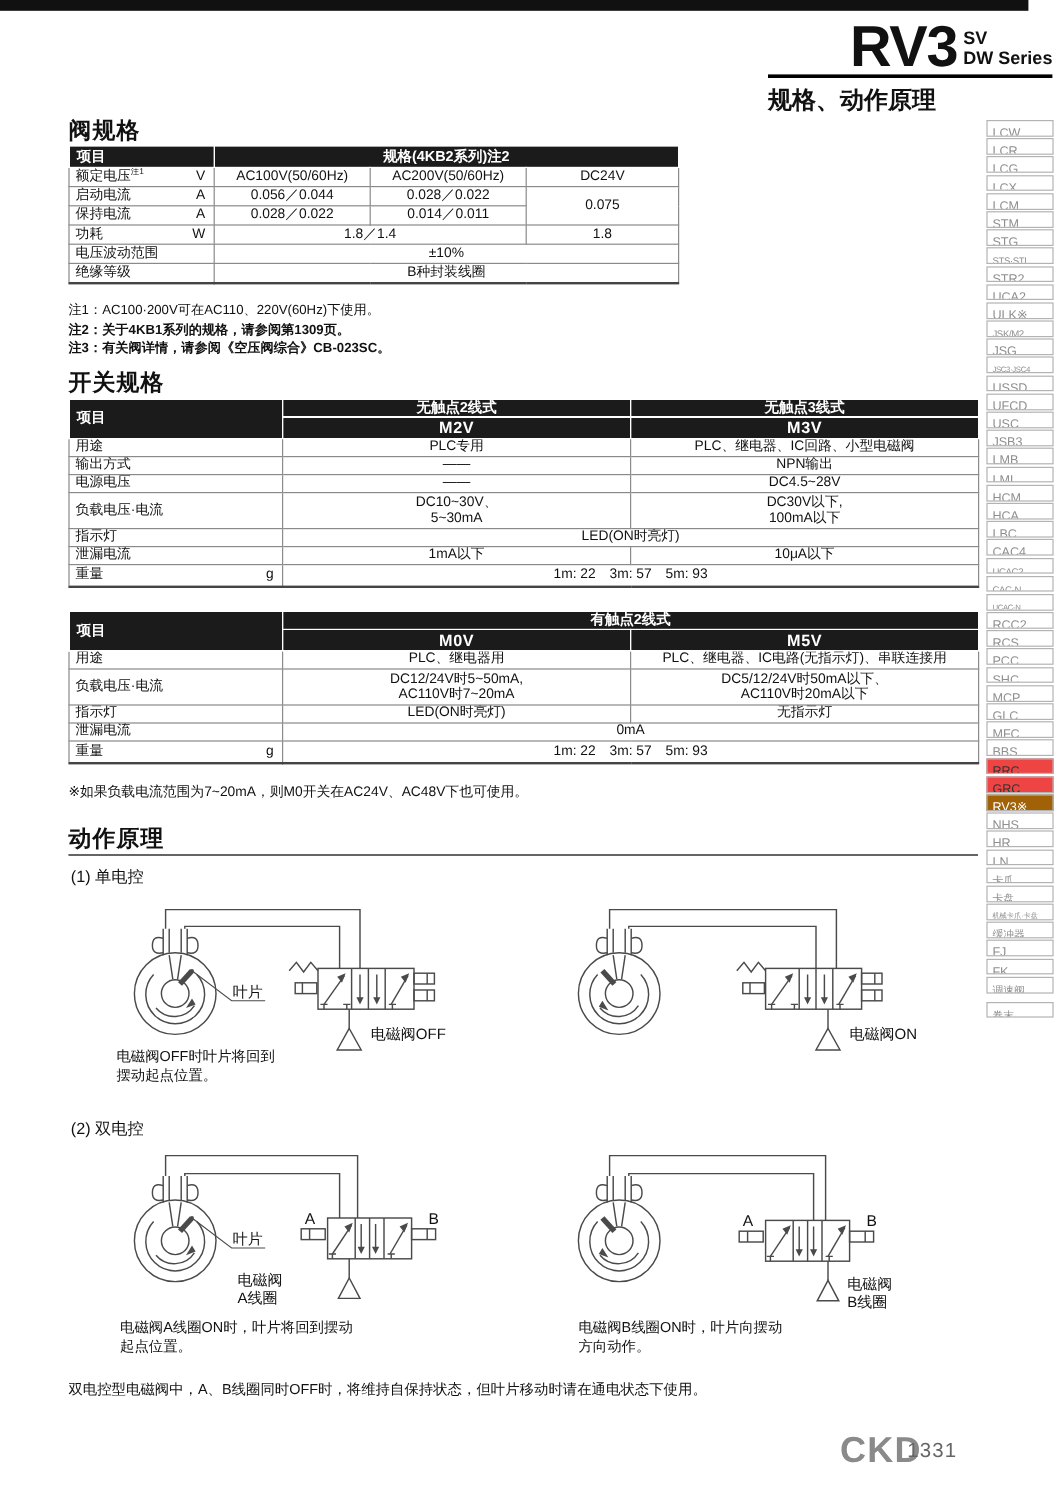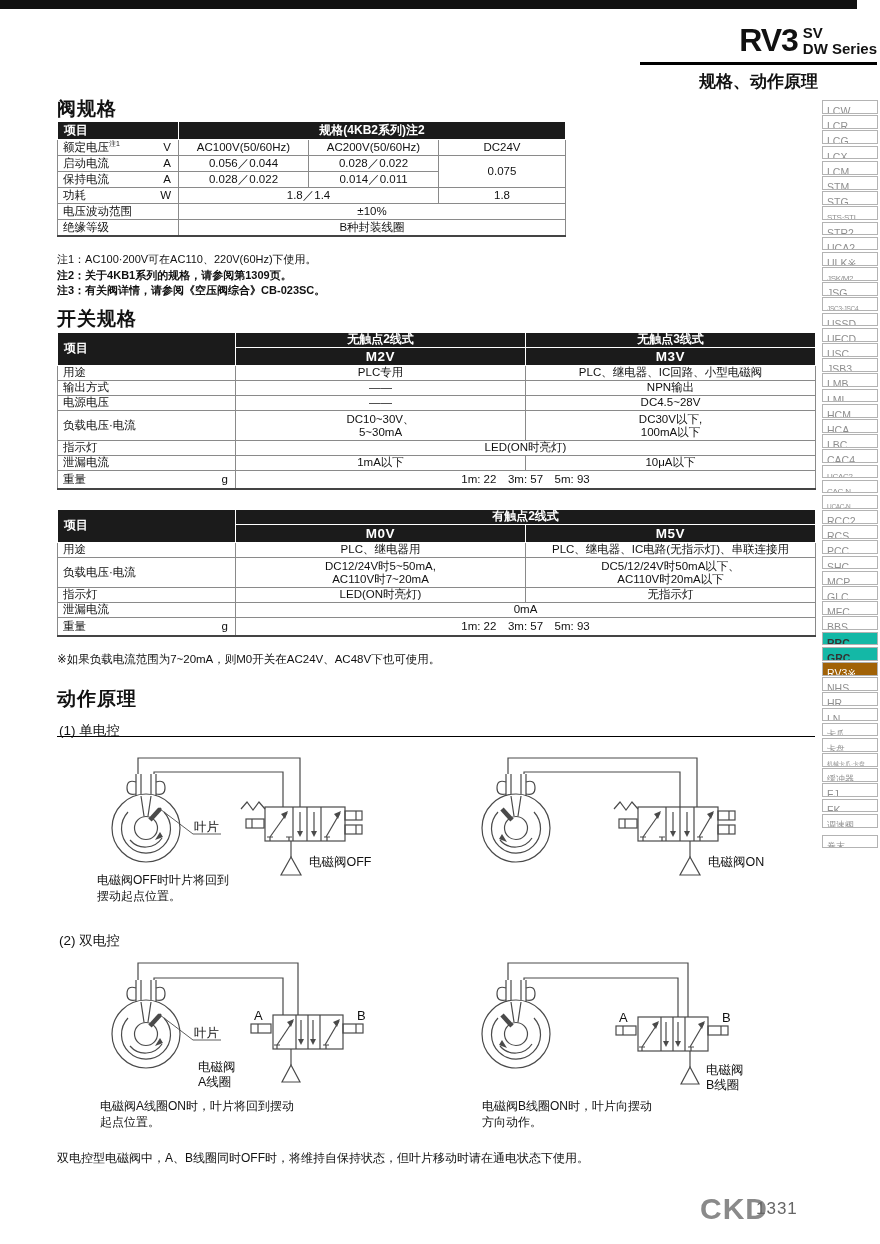--- a/index.html
+++ b/index.html
@@ -7,38 +7,38 @@
     width:880px;height:1244px;position:relative;background:#fff;
     font-family:"Liberation Sans","DejaVu Sans",sans-serif;color:#111;
     overflow:hidden;
   }
   .abs{position:absolute}
   
   .topbar{left:0;top:0;width:857px;height:9px;background:#111}
   
   .brand{left:640px;top:20px;width:237px;border-bottom:3px solid #000;
          display:flex;justify-content:flex-end;align-items:flex-start;gap:5px;padding-bottom:2px}
-  .brand .rv3{font-size:32px;font-weight:bold;letter-spacing:-1px;line-height:40px}
+  .brand .rv3{font-size:48px;font-weight:bold;letter-spacing:-1px;line-height:40px}
   .brand .subcol{display:flex;flex-direction:column;font-weight:bold;font-size:15px;line-height:16px;padding-top:5px}
-  .subtitle{left:640px;top:70px;width:237px;text-align:center;font-size:17px;font-weight:bold}
+  .subtitle{left:640px;top:70px;width:237px;text-align:left;font-size:20px;font-weight:bold}
   
   .sidebar{left:822px;top:100px;width:56px}
   .side-tab{box-sizing:border-box;height:13.8px;margin-bottom:1.4px;border:1px solid #b3b3b3;
             background:#fff;color:#8f8f8f;font-size:10.5px;line-height:11.5px;padding:5px 0 0 4px;
             white-space:nowrap;overflow:hidden}
   .side-tab.small{font-size:8px;letter-spacing:-0.3px}
   .side-tab.tiny{font-size:6.5px;letter-spacing:-0.3px}
   .side-tab.cjk{font-size:9px}
   .side-tab.cjk-tiny{font-size:6px}
-  .side-tab.hl-light{background:#14b8a6;color:#333;font-weight:bold}
+  .side-tab.hl-light{background:#ef4444;color:#333;font-weight:normal}
   .side-tab.hl-dark{background:#a16207;color:#fff;font-weight:normal}
   .side-tab.gap{margin-top:7px}
   
   .h1{font-size:19px;font-weight:bold;letter-spacing:1px}
-  .rule-h1{border-bottom:1.5px solid #000;padding-bottom:24px}
+  .rule-h1{border-bottom:1.5px solid #000;padding-bottom:0}
   .subhead{font-size:13.5px}
   
   table.spec{border-collapse:collapse;table-layout:fixed;border:1px solid #666;border-bottom:2px solid #444}
   table.spec td{border:1px solid #8a8a8a;font-size:11.5px;text-align:center;padding:0 3px;line-height:1.15;color:#111;overflow:hidden}
   table.spec td.blk{background:#1b1b1b;color:#fff;font-weight:bold;border-color:#fff;font-size:12px}
   table.spec td.model{font-size:13.5px;letter-spacing:0.5px}
   .lblwrap{display:flex;justify-content:space-between;align-items:center;padding:0 2px}
   .lblwrap .lbl{text-align:left;white-space:nowrap}
   .lblwrap .unit{padding-right:2px}
   sup.note{font-size:7px;vertical-align:super}

